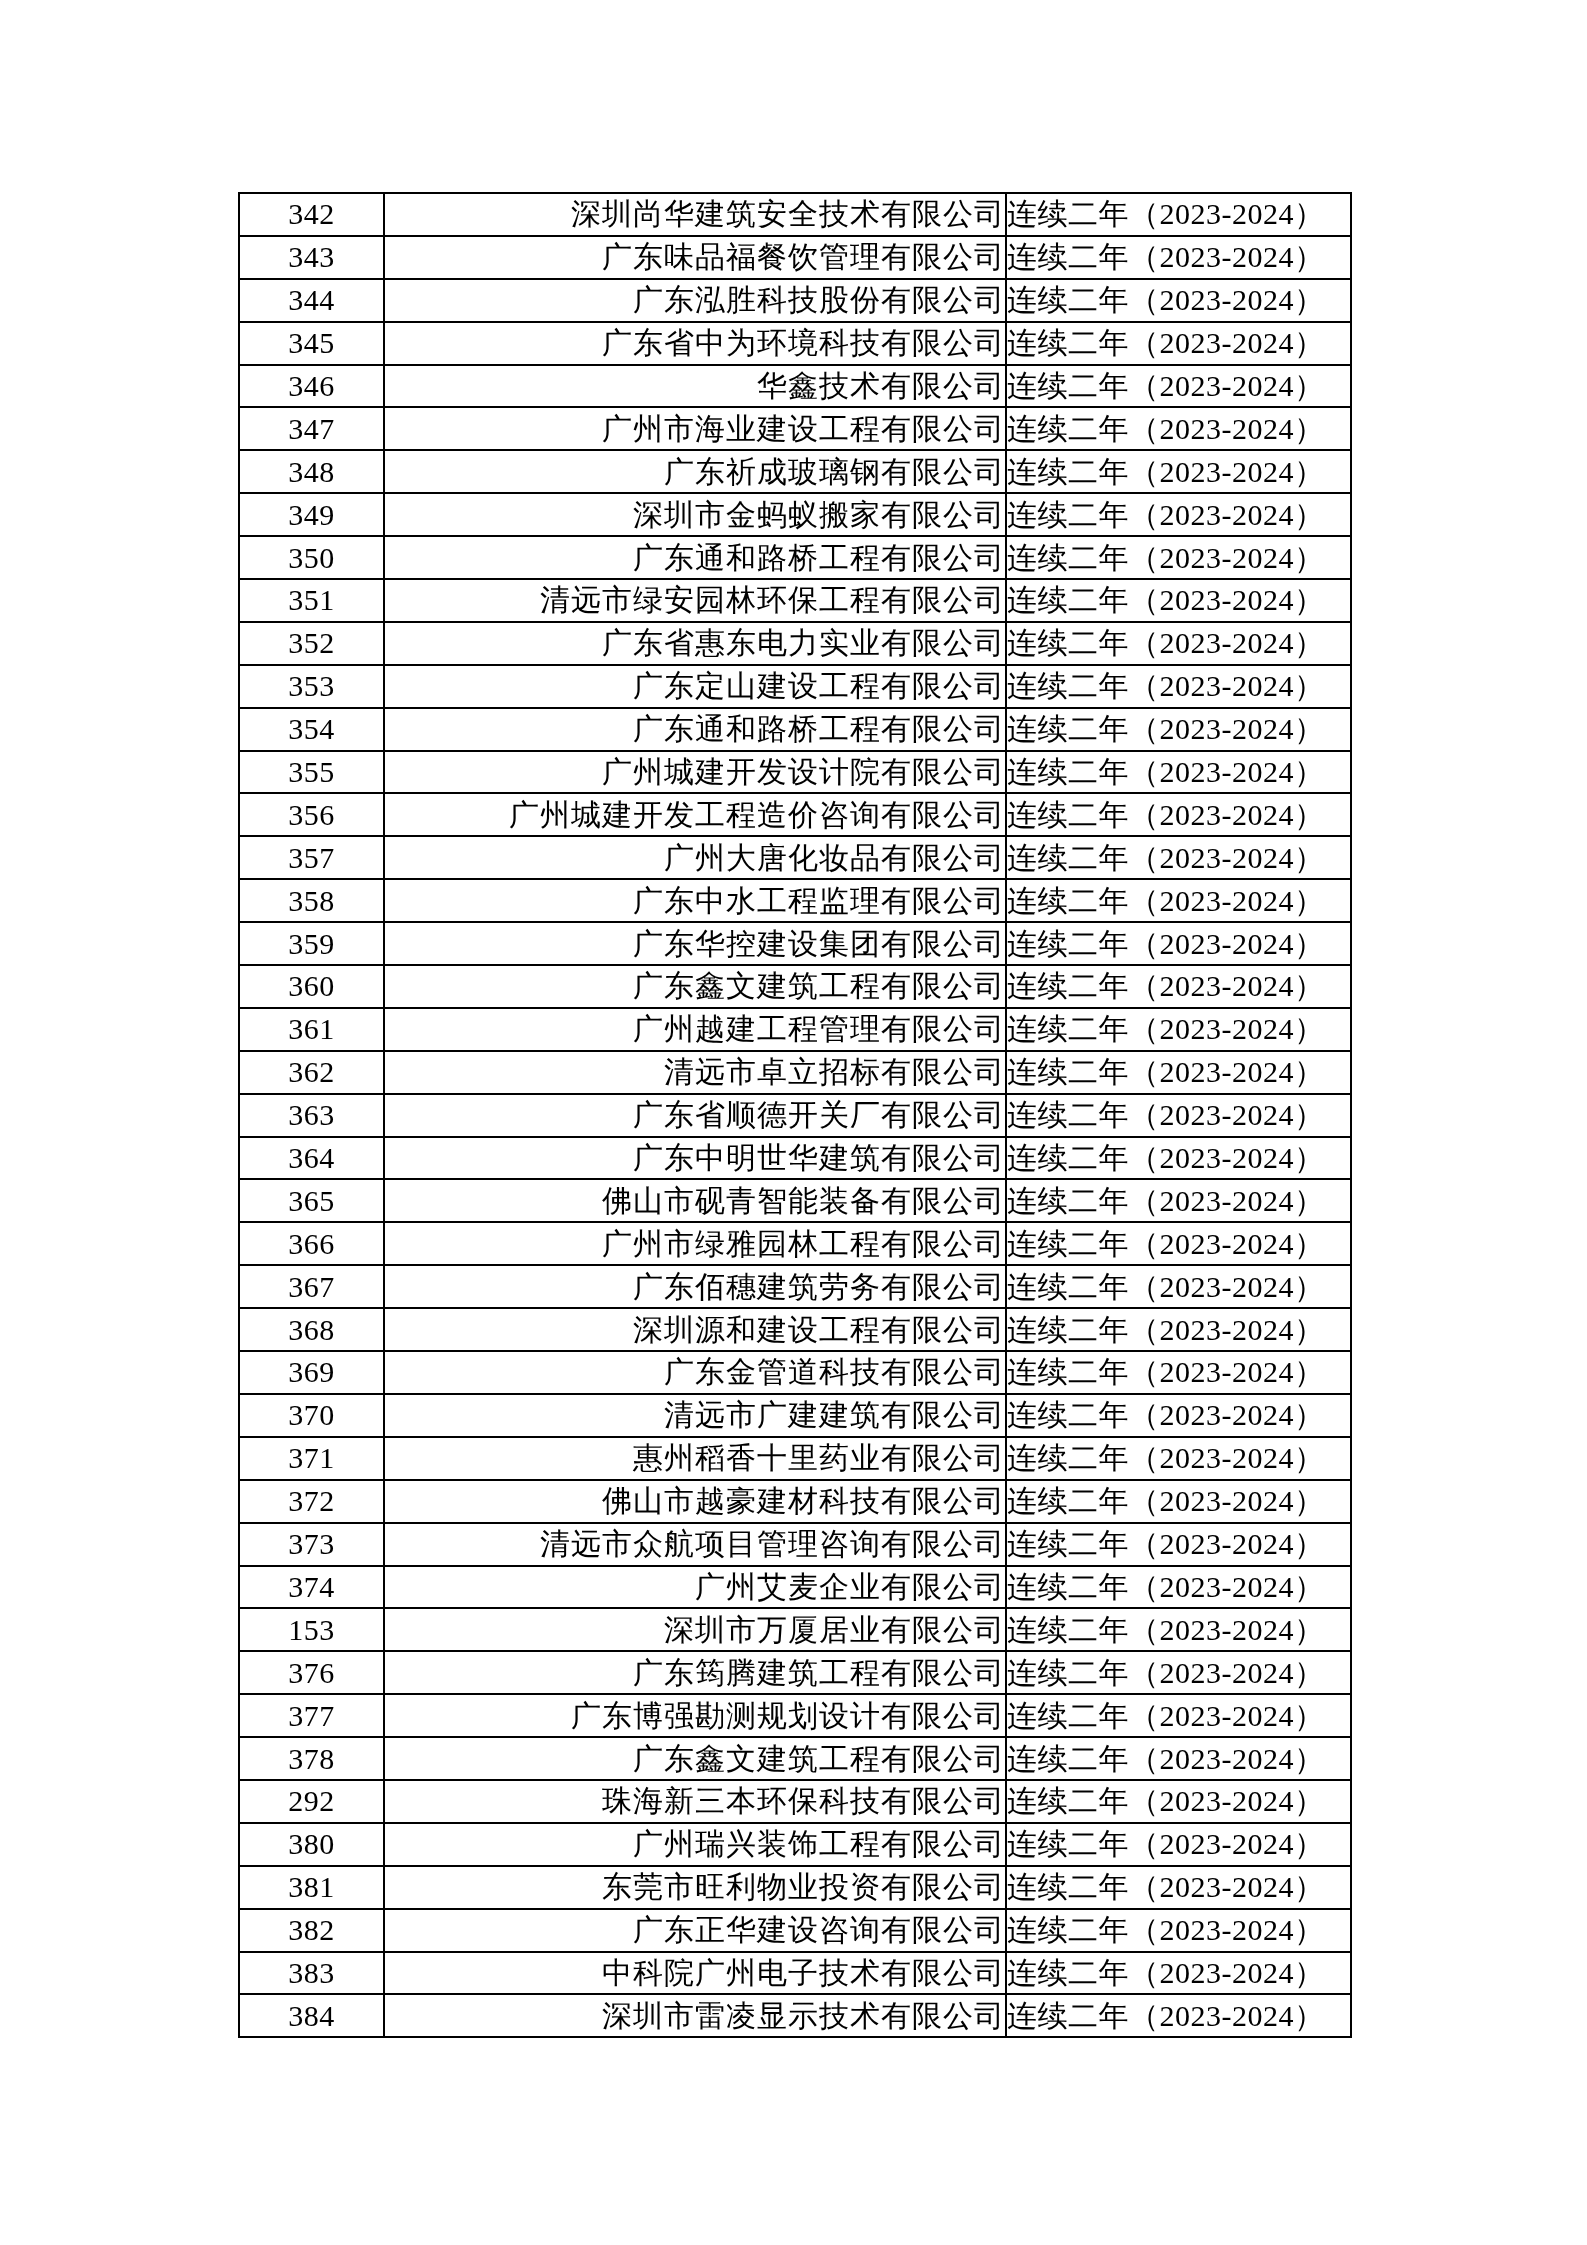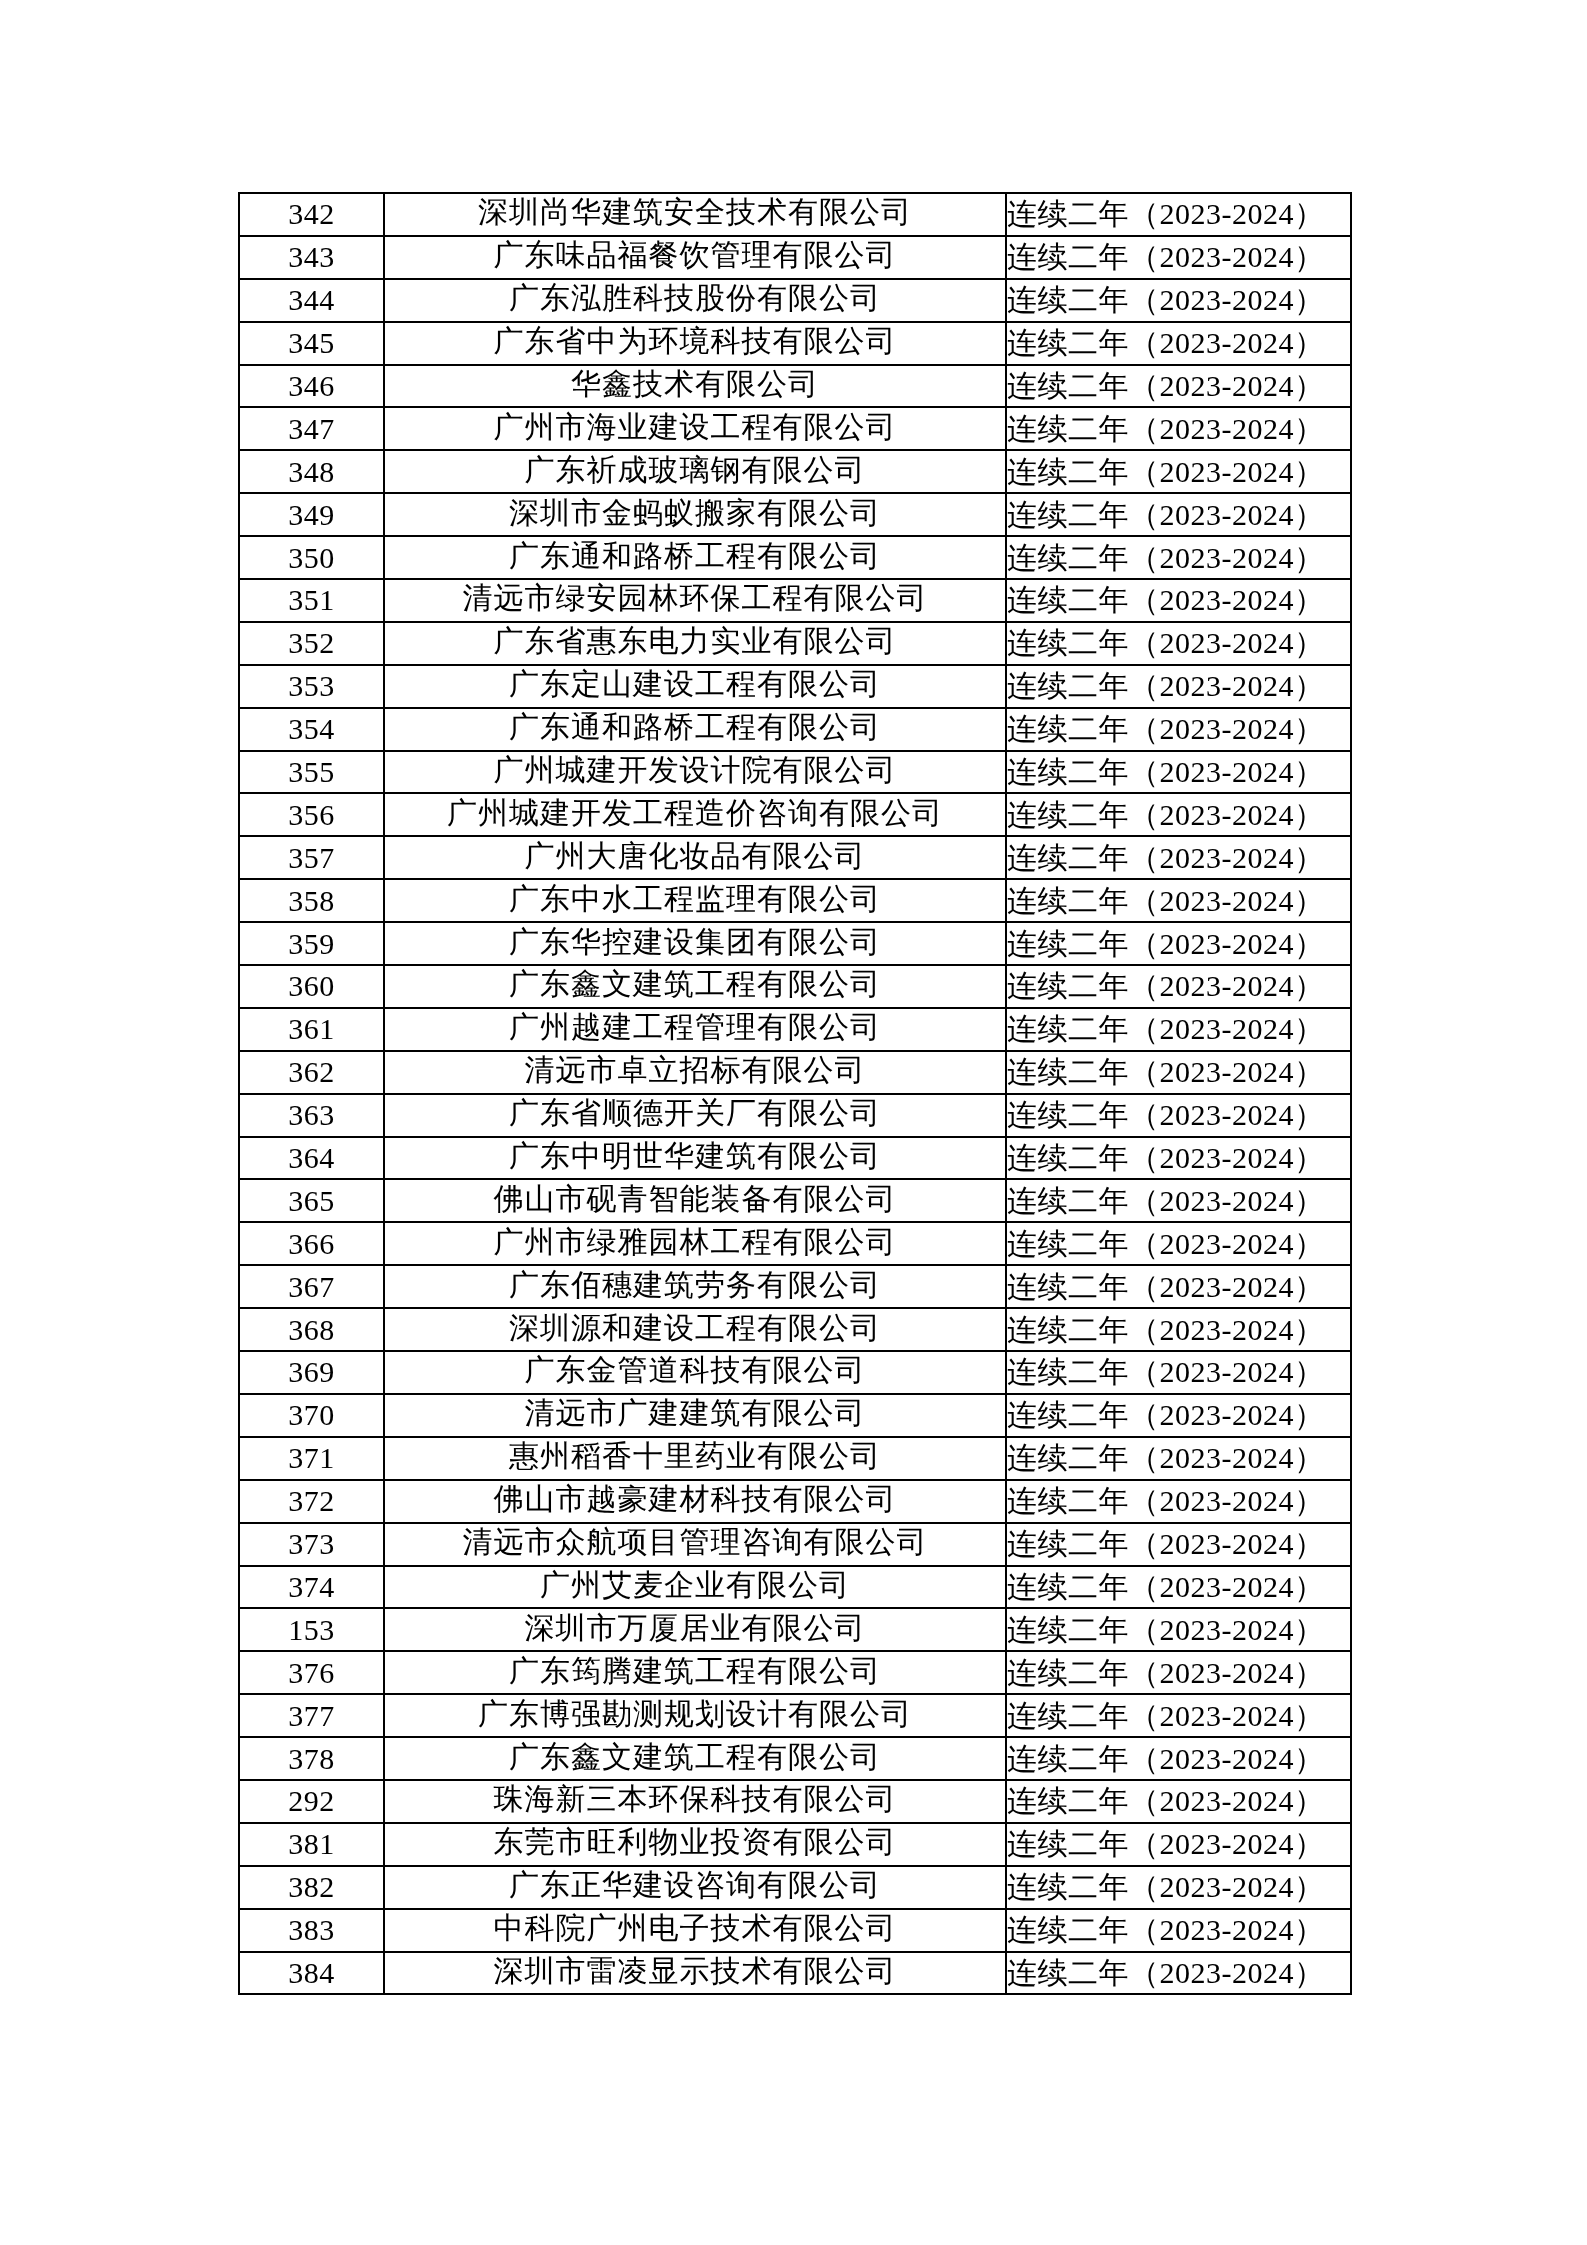--- a/index.html
+++ b/index.html
@@ -40,24 +40,23 @@
     padding: 0;
     vertical-align: middle;
     white-space: nowrap;
     overflow: hidden;
   }
   td.cell-no {
     text-align: center;
     letter-spacing: 0.5px;
   }
   td.cell-company {
-    text-align: center;
+    text-align: right;
     padding-left: 13px;
     letter-spacing: 1px;
-    font-family: Liberation Mono, monospace;
   }
   td.cell-status {
     text-align: left;
     padding-left: 13px;
     letter-spacing: 0.5px;
   }
 </style>
 </head>
 <body>
 
@@ -253,20 +252,25 @@
           <td class="cell-no">378</td>
           <td class="cell-company">广东鑫文建筑工程有限公司</td>
           <td class="cell-status">连续二年（2023-2024）</td>
         </tr>
         <tr>
           <td class="cell-no">292</td>
           <td class="cell-company">珠海新三本环保科技有限公司</td>
           <td class="cell-status">连续二年（2023-2024）</td>
         </tr>
         <tr>
+          <td class="cell-no">380</td>
+          <td class="cell-company">广州瑞兴装饰工程有限公司</td>
+          <td class="cell-status">连续二年（2023-2024）</td>
+        </tr>
+        <tr>
           <td class="cell-no">381</td>
           <td class="cell-company">东莞市旺利物业投资有限公司</td>
           <td class="cell-status">连续二年（2023-2024）</td>
         </tr>
         <tr>
           <td class="cell-no">382</td>
           <td class="cell-company">广东正华建设咨询有限公司</td>
           <td class="cell-status">连续二年（2023-2024）</td>
         </tr>
         <tr>

